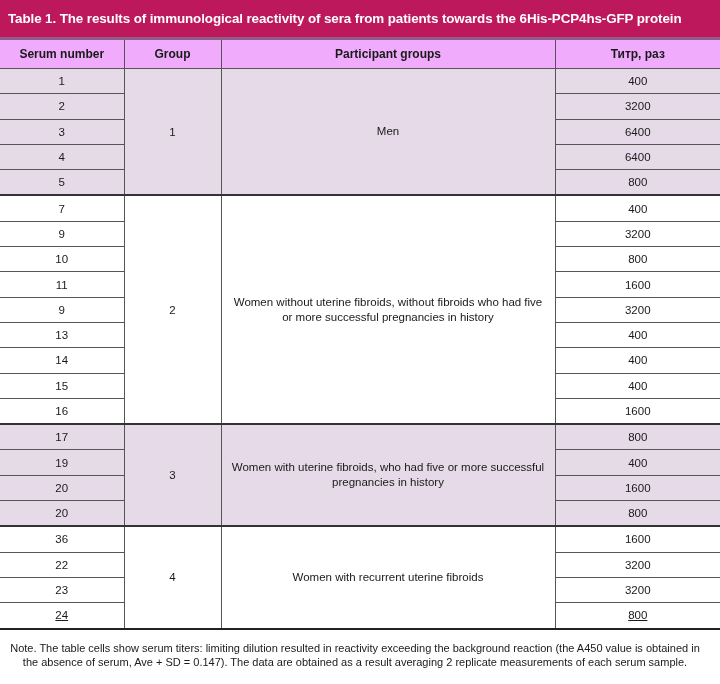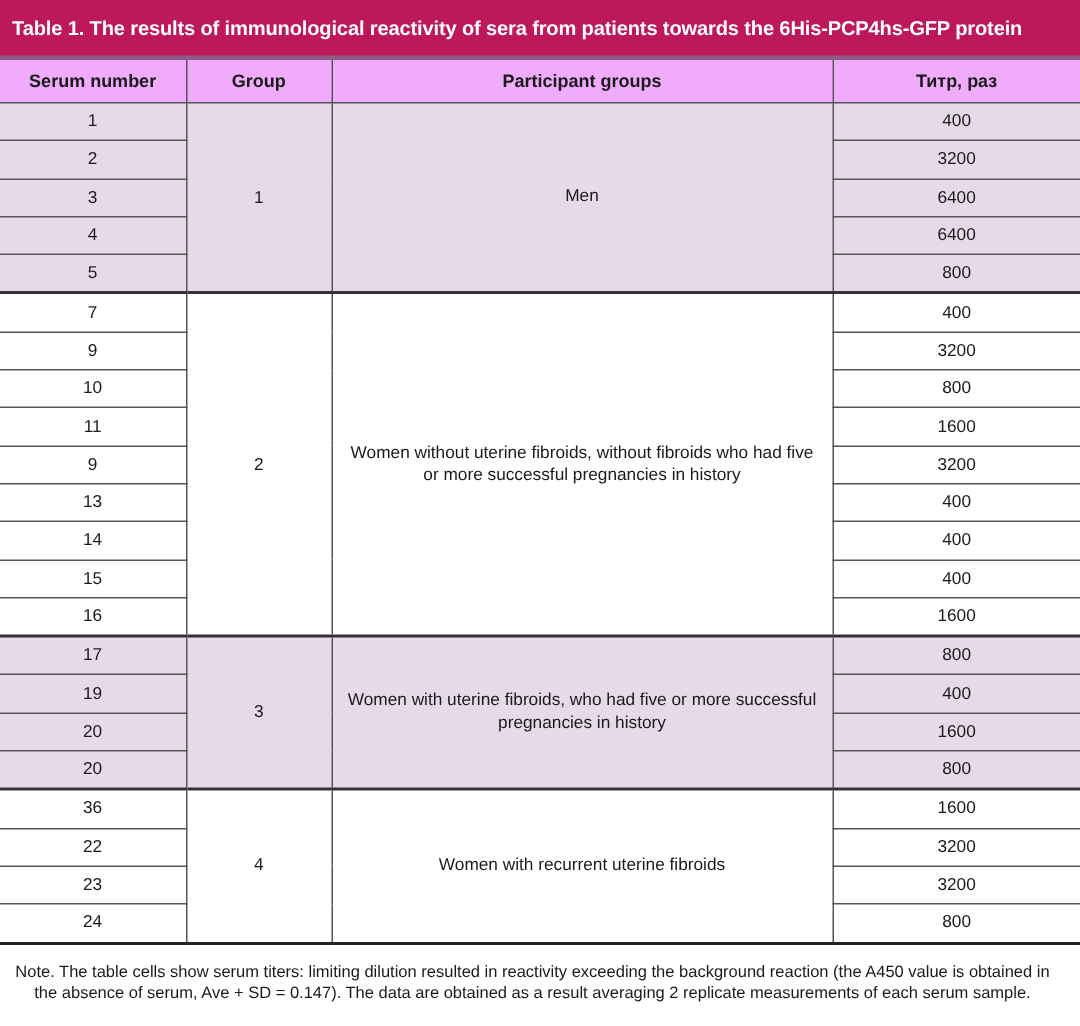--- a/index.html
+++ b/index.html
@@ -14,21 +14,21 @@
   col.c1 { width: 124px; } col.c2 { width: 97px; } col.c3 { width: 334px; } col.c4 { width: 165px; }
   th { height: 28px; font-weight: bold; font-size: 12px; text-align: center; background: #f0abfc;
        border-left: 1.5px solid #555; border-right: 1.5px solid #555; border-bottom: 1.5px solid #555; padding: 0; }
   th:first-child { border-left: none; } th:last-child { border-right: none; }
   td { height: 24.3px; text-align: center; vertical-align: middle; padding: 0;
        border: 1.5px solid #555; }
   td.first { border-left: none; } td.last { border-right: none; margin-top: 17px; }
   td.merged { padding: 0 8px; line-height: 15px; }
   tr.shaded td { background: #e6dae8; }
   tr.group-start td { border-top: 2.5px solid #333; }
-  tr.table-end td { border-bottom: 2.5px solid #222; }
+  tr.table-end td { border-bottom: 2.5px solid #222; text-decoration: underline; }
   .note { position: absolute; left: 5px; top: 641px; width: 700px; font-size: 11px; line-height: 14px; color: #1a1a1a; text-align: center; }
 </style>
 </head>
 <body>
 
 <div class="title-bar">
   <span class="title-text">Table 1.  The results of immunological  reactivity of sera from  patients towards the 6His-PCP4hs-GFP protein</span>
 </div>
 
 <table>

